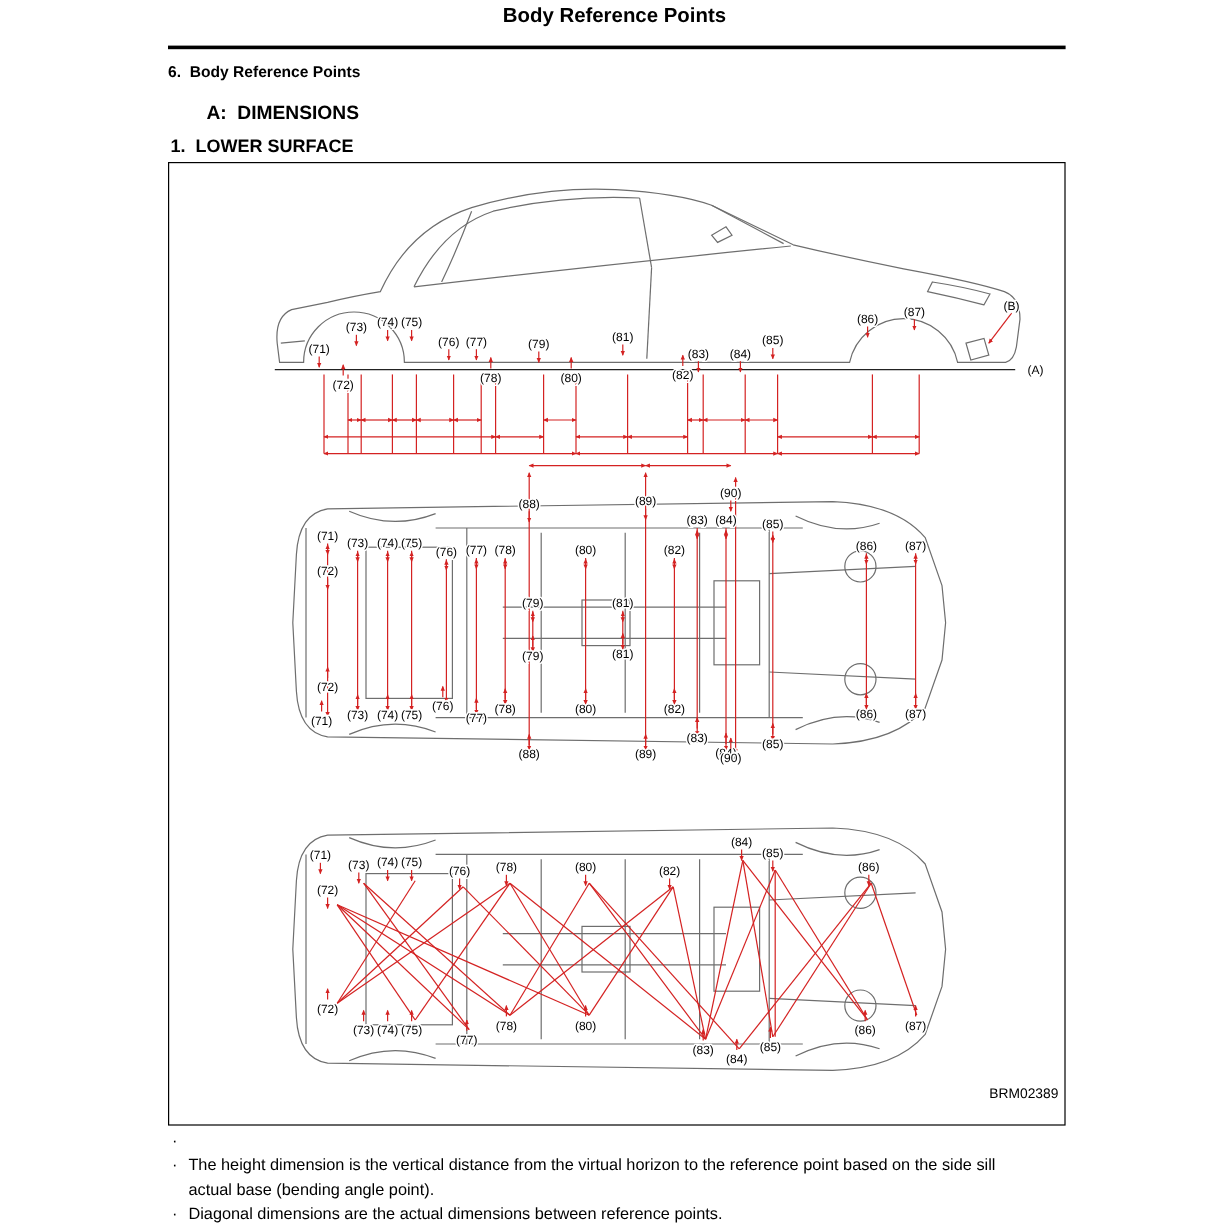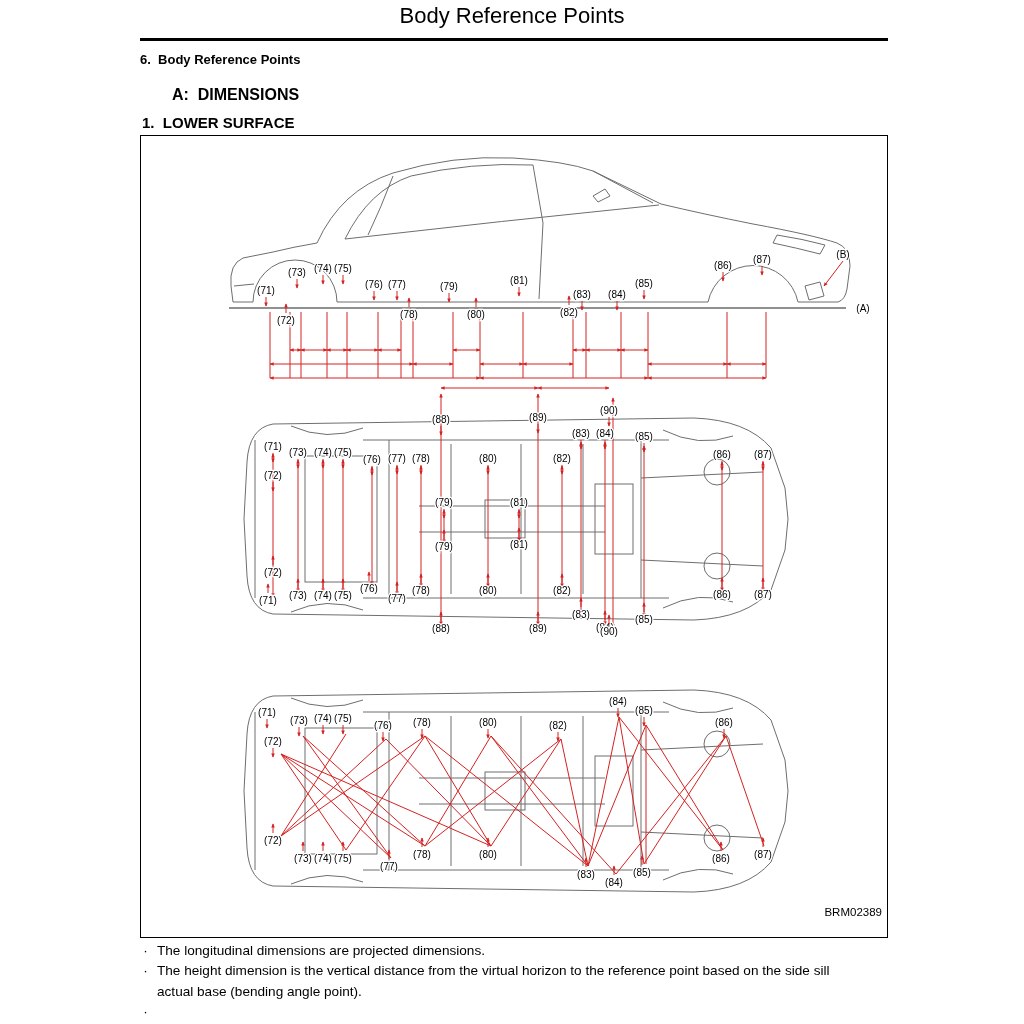--- a/index.html
+++ b/index.html
@@ -1,20 +1,20 @@
 <!DOCTYPE html>
 <html style="--dim: #d42222; --outline: #6e6e6e;"><head>
 <meta charset="utf-8">
 <style>
   *{margin:0;padding:0;box-sizing:border-box}
   :root{--dim:#d42222;--outline:#6e6e6e}
   html,body{width:1024px;height:1024px;background:#fff;color:#000;
     font-family:"Liberation Sans",sans-serif;position:relative;overflow:hidden}
   .running-header{position:absolute;top:3px;left:0;width:100%;text-align:center;
-    font-size:22px;font-weight:normal}
+    font-size:17px;font-weight:bold}
   .rule{position:absolute;left:140px;top:38px;width:748px;height:3px;background:#000}
   .h1{position:absolute;left:140px;top:52px;font-size:13px;font-weight:bold;white-space:pre}
   .h2{position:absolute;left:172px;top:86px;font-size:16px;font-weight:bold;white-space:pre}
   .h3{position:absolute;left:142px;top:114px;font-size:15px;font-weight:bold;white-space:pre}
   .figure{position:absolute;left:140px;top:135px;width:748px;height:803px;
     border:1px solid #000;background:#fff}
   .figure svg{display:block;position:absolute;left:0;top:0}
   .figcode{position:absolute;right:5px;bottom:19px;font-size:11.5px}
   .bullets{position:absolute;left:141px;top:941px;width:752px}
   .bullet{display:flex;gap:7px;font-size:13.6px;line-height:1.5}
@@ -343,22 +343,22 @@
         <line class="ptr" marker-end="url(#arr)" x1="622" y1="711" x2="622" y2="702"></line>
         <text x="622" y="722" class="lbl" text-anchor="middle">(87)</text>
       </g>
   </svg>
   <div class="figcode">BRM02389</div>
 </div>
 
 <div class="bullets">
   <div class="bullet">
     <span class="mark">·</span>
-    <div class="txt">The longitudinal dimensions are projected dimensions.</div>
   </div>
   <div class="bullet">
     <span class="mark">·</span>
     <div class="txt">The height dimension is the vertical distance from the virtual horizon to the reference point based on the side sill actual base (bending angle point).</div>
   </div>
   <div class="bullet">
     <span class="mark">·</span>
+    <div class="txt">Diagonal dimensions are the actual dimensions between reference points.</div>
   </div>
 </div>
 
 </body></html>

